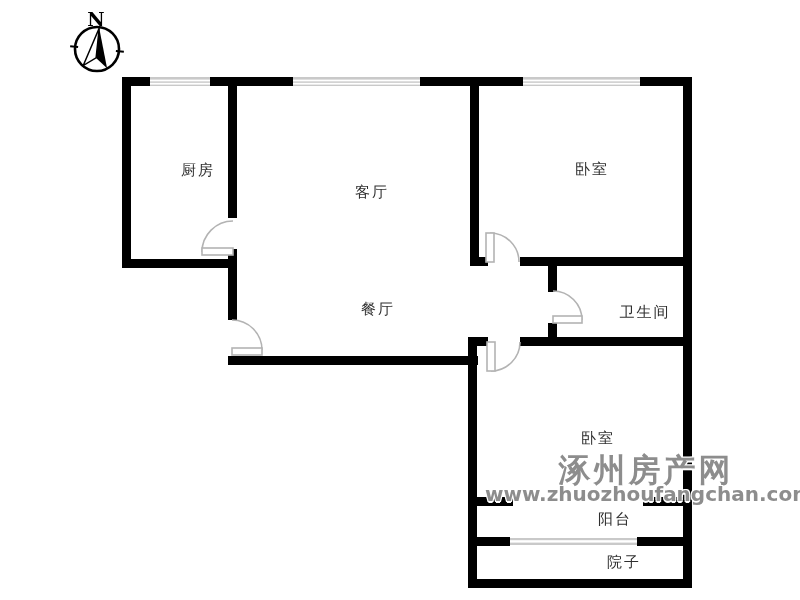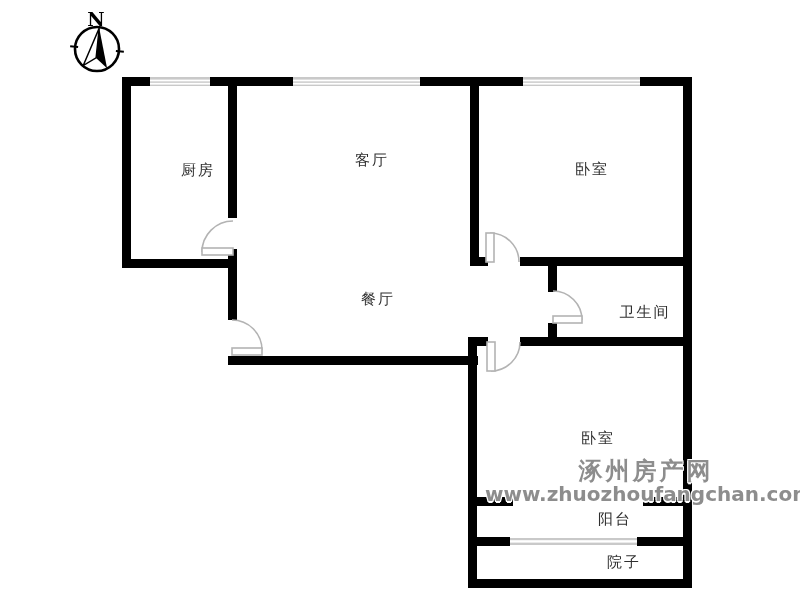--- a/index.html
+++ b/index.html
@@ -13,21 +13,21 @@
     font-size:15px;color:#2f2f2f;letter-spacing:2px;white-space:nowrap;
     font-family:"Liberation Serif","DejaVu Serif",serif;
     margin-left:20px;
   }
   .wm{
     position:absolute;transform:translate(-50%,-50%);white-space:nowrap;
     font-weight:bold;color:#8d8d8d;
     text-shadow:-1px -1px 0 #fff,1px -1px 0 #fff,-1px 1px 0 #fff,1px 1px 0 #fff,0 2px 0 #fff;
     font-family:"DejaVu Sans","Liberation Sans",sans-serif;
   }
-  .wm-line1{font-size:24px;letter-spacing:3px;}
+  .wm-line1{font-size:32px;letter-spacing:3px;}
   .wm-line2{font-size:20px;letter-spacing:0px;}
   .compass-n{
     font-family:"DejaVu Serif","Liberation Serif",serif;font-weight:bold;font-size:19px;
   }
 </style>
 </head>
 <body>
 
 <div class="stage">
 
@@ -121,23 +121,23 @@
         <line x1="70" y1="49" x2="78" y2="49" stroke="#000000" stroke-width="2"></line>
         <line x1="116" y1="49" x2="124" y2="49" stroke="#000000" stroke-width="2"></line>
         <polygon points="97,28 85,67 97,58" fill="#ffffff" stroke="#000000" stroke-width="1.4"></polygon>
         <polygon points="97,28 109,67 97,58" fill="#000000"></polygon>
       </g>
       <text x="96" y="26" text-anchor="middle" class="compass-n" fill="#000000">N</text>
     </g>
   </svg>
 
   <div class="room-label" style="left:178px;top:170px">厨房</div>
-  <div class="room-label" style="left:352px;top:160px">客厅</div>
+  <div class="room-label" style="left:352px;top:192px">客厅</div>
   <div class="room-label" style="left:572px;top:169px">卧室</div>
-  <div class="room-label" style="left:358px;top:299px">餐厅</div>
+  <div class="room-label" style="left:358px;top:309px">餐厅</div>
   <div class="room-label" style="left:625px;top:312px">卫生间</div>
   <div class="room-label" style="left:578px;top:438px">卧室</div>
   <div class="room-label" style="left:595px;top:519px">阳台</div>
   <div class="room-label" style="left:604px;top:562px">院子</div>
 
   <div>
     <div class="wm wm-line1" style="left:646px;top:471px">涿州房产网</div>
     <div class="wm wm-line2" style="left:649px;top:494px">www.zhuozhoufangchan.com</div>
   </div>
 

